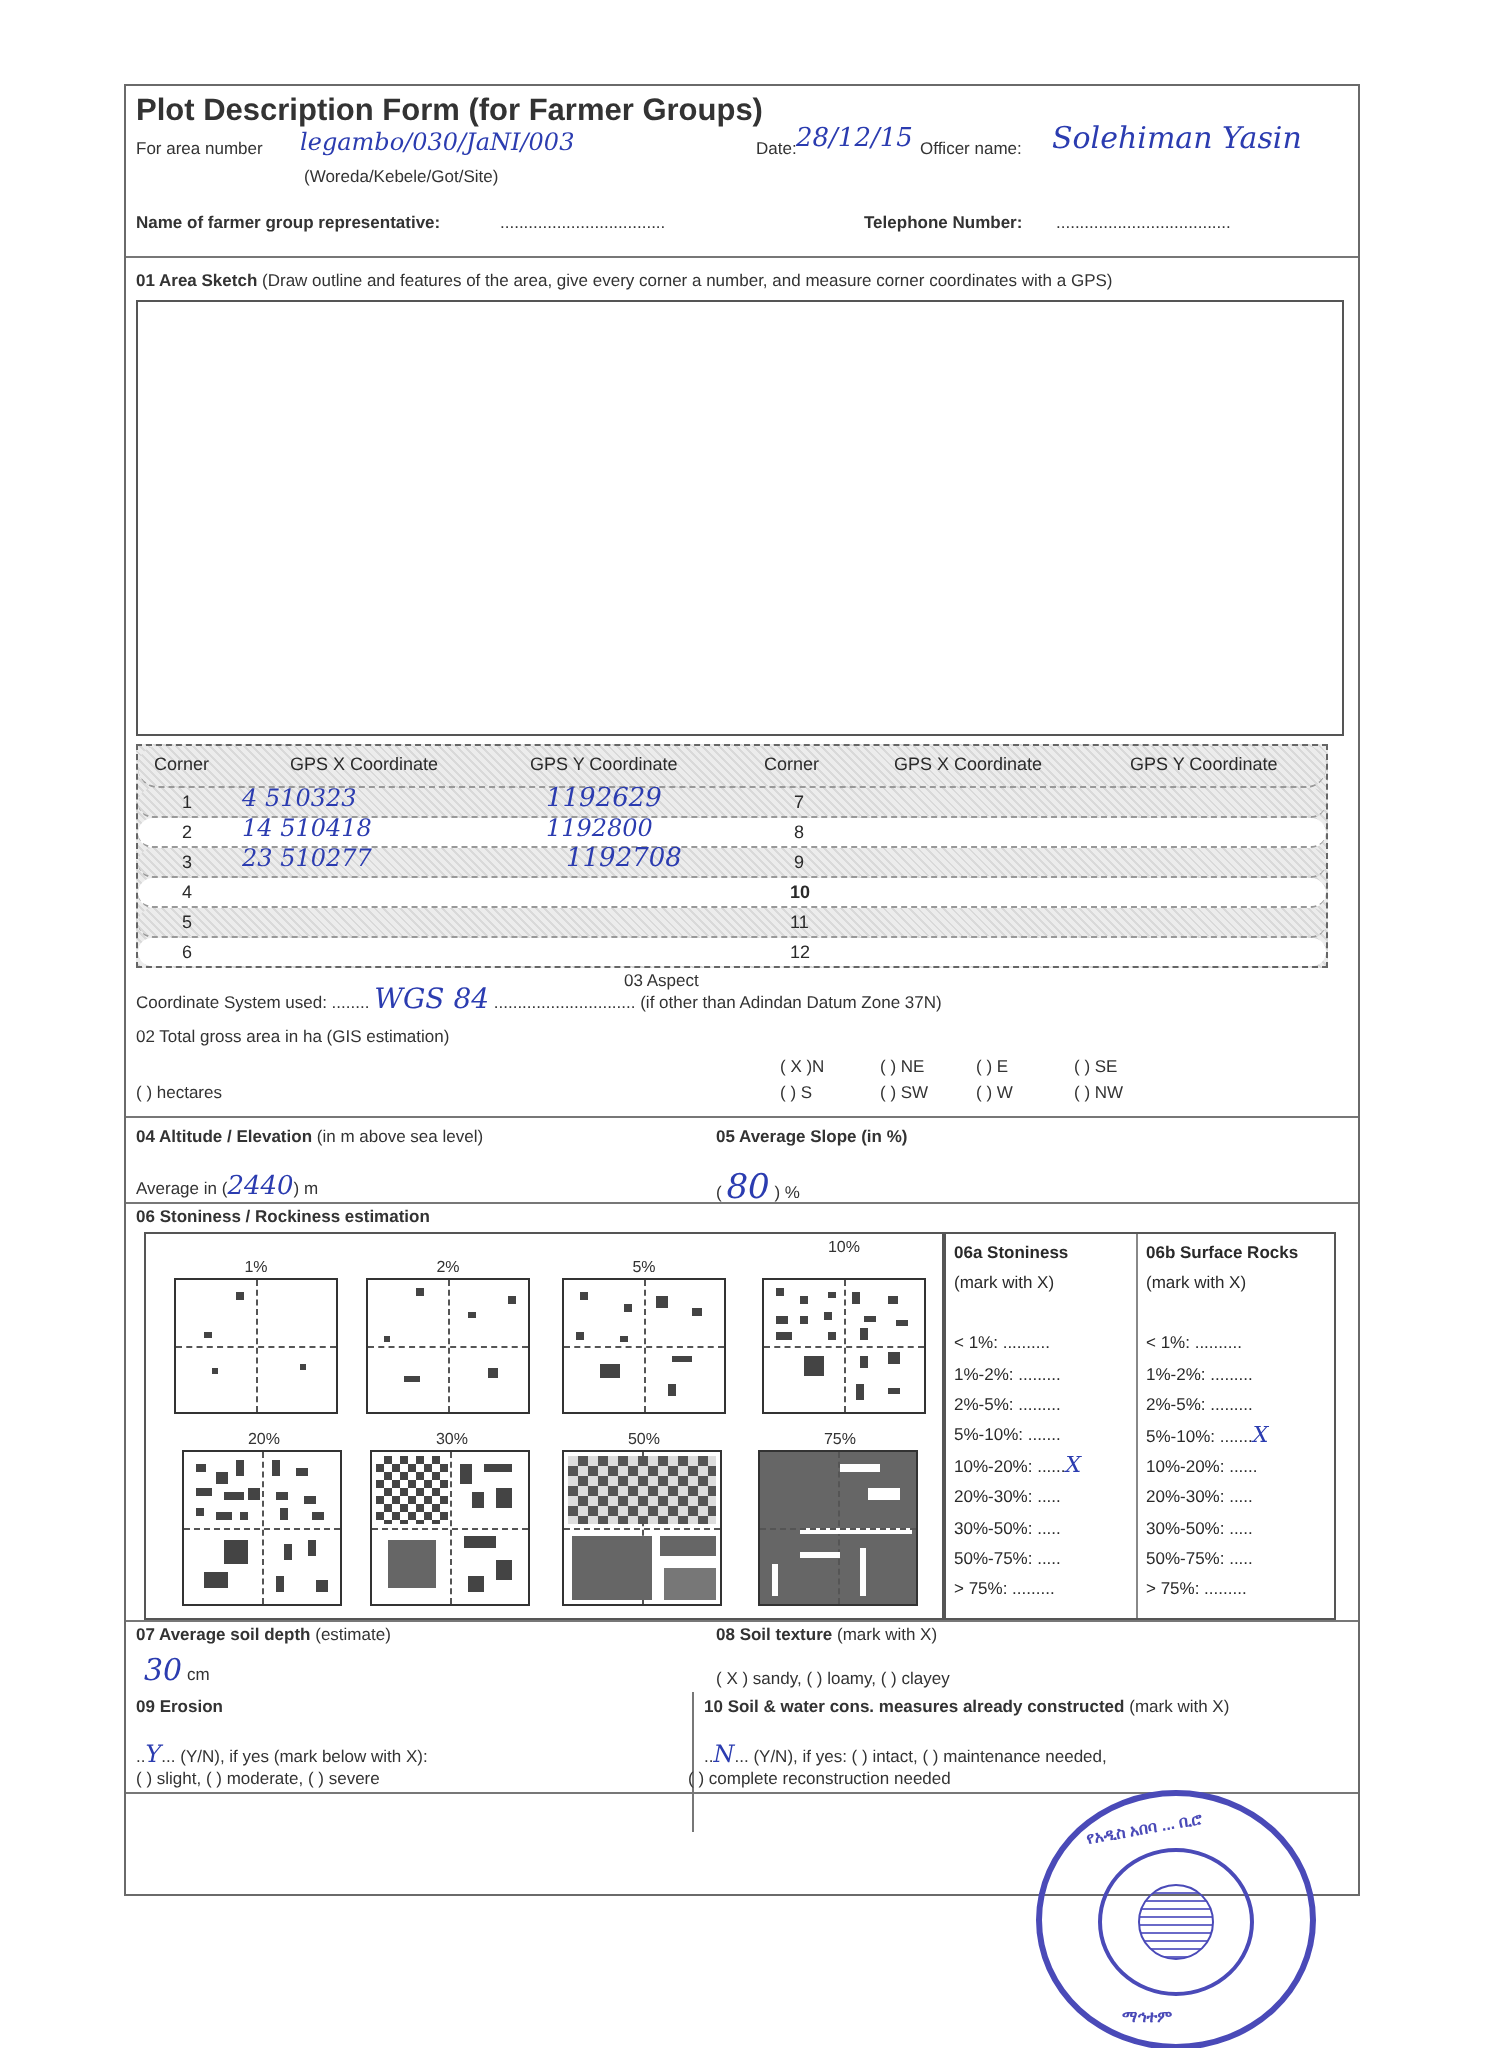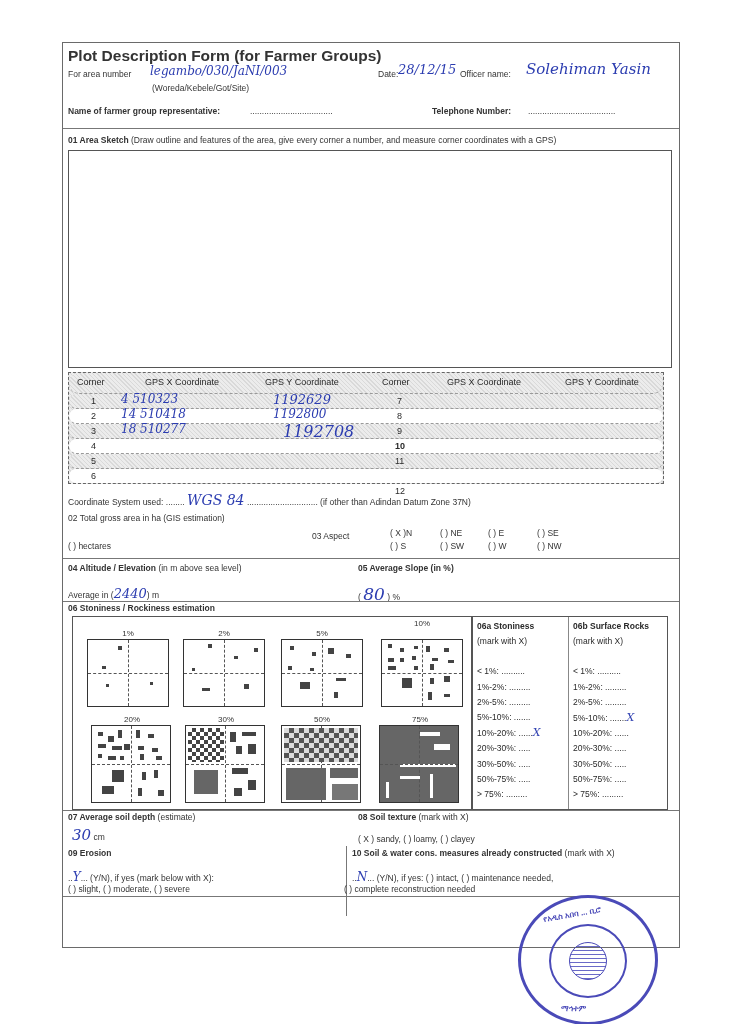--- a/index.html
+++ b/index.html
@@ -74,46 +74,46 @@
     <span class="cell" style="left:328px;">7</span>
   </div>
   <div class="gpsrow" style="top:36px;background:#fff;">
     <span class="cell" style="left:22px;">2</span>
     <span class="cell hand" style="left:52px;top:-2px;font-size:12px;">14   510418</span>
     <span class="cell hand" style="left:204px;top:-2px;font-size:12px;">1192800</span>
     <span class="cell" style="left:328px;">8</span>
   </div>
   <div class="gpsrow shade" style="top:51px;">
     <span class="cell" style="left:22px;">3</span>
-    <span class="cell hand" style="left:52px;top:-2px;font-size:12px;">18   510277</span>
-    <span class="cell hand" style="left:214px;top:-2px;font-size:16px;">1192708</span>
+    <span class="cell hand" style="left:52px;top:-2px;font-size:12px;">23   510277</span>
+    <span class="cell hand" style="left:214px;top:-2px;font-size:13px;">1192708</span>
     <span class="cell" style="left:328px;">9</span>
   </div>
   <div class="gpsrow" style="top:66px;background:#fff;">
     <span class="cell" style="left:22px;">4</span>
     <span class="cell" style="left:326px;font-weight:bold;">10</span>
   </div>
   <div class="gpsrow shade" style="top:81px;">
     <span class="cell" style="left:22px;">5</span>
     <span class="cell" style="left:326px;">11</span>
   </div>
   <div class="gpsrow" style="top:96px;background:#fff;border-bottom:none;">
     <span class="cell" style="left:22px;">6</span>
-    <span class="cell" style="left:326px;margin-top:15px;">12</span>
+    <span class="cell" style="left:326px;">12</span>
   </div>
 </div>
 
 <div class="abs small" style="left:68px;top:492px;">
   <span>Coordinate System used: ........</span>
   <span class="hand" style="font-size:14px;">WGS 84</span>
   <span>.............................. (if other than Adindan Datum Zone 37N)</span>
 </div>
 
 <div class="abs small" style="left:68px;top:513px;">02 Total gross area in ha (GIS estimation)</div>
-<div class="abs small" style="left:270px;top:531px;padding-left:42px;">03 Aspect</div>
+<div class="abs small" style="left:270px;top:485px;padding-left:42px;">03 Aspect</div>
 <div class="abs small" style="left:68px;top:541px;">(      ) hectares</div>
 <div class="abs small" style="left:390px;top:528px;">( X )N</div>
 <div class="abs small" style="left:440px;top:528px;">(   ) NE</div>
 <div class="abs small" style="left:488px;top:528px;">(   ) E</div>
 <div class="abs small" style="left:537px;top:528px;">(   ) SE</div>
 <div class="abs small" style="left:390px;top:541px;">(   ) S</div>
 <div class="abs small" style="left:440px;top:541px;">(   ) SW</div>
 <div class="abs small" style="left:488px;top:541px;">(   ) W</div>
 <div class="abs small" style="left:537px;top:541px;">(   ) NW</div>
 <div class="hline" style="left:63px;top:558px;width:616px;"></div>

